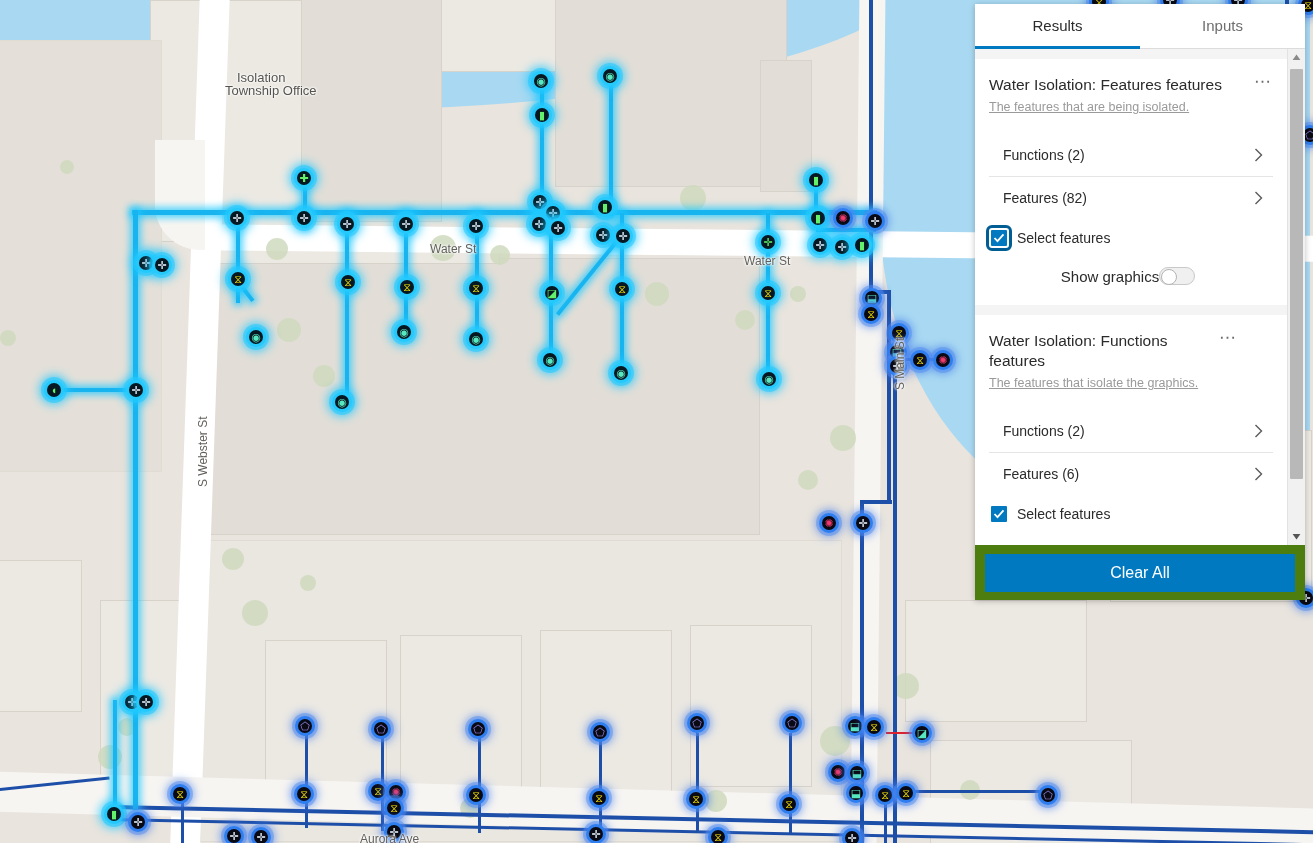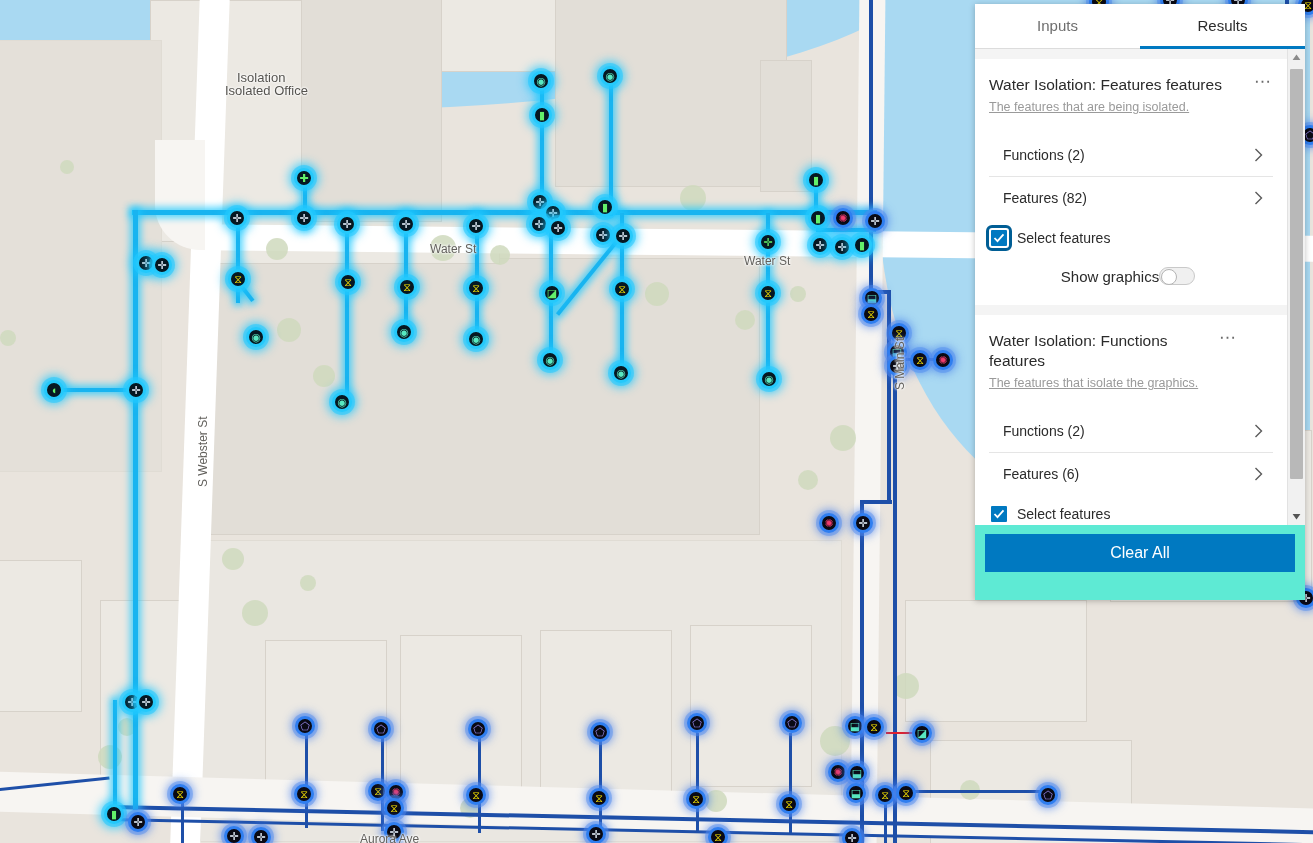--- a/index.html
+++ b/index.html
@@ -191,21 +191,21 @@
   }
   .sbar .arrow.up { top: 0; }
   .sbar .arrow.down { bottom: 0; }
   .sbar .thumb {
     position: absolute; left: 2px; width: 13px;
     top: 20px; height: 410px;
     background: #b8b8b8; border-radius: 1px;
   }
 
   .footer {
-    flex: none; background: #5eead4; padding: 9px 10px 28px 10px;
+    flex: none; background: #4d7c0f; padding: 9px 10px 8px 10px;
   }
   .clear-btn {
     width: 100%; height: 38px;
     background: #0079c1; color: #fff;
     font-size: 16px; border: none; cursor: pointer;
     font-family: "Liberation Sans", sans-serif;
   }
 
   .card-clip { max-height: 250px; overflow: hidden; }
 </style>
@@ -586,34 +586,34 @@
       </div>
     <div class="mk sel-blue" style="left:1300px;top:125px;">
         <span class="glyph g-purple">⬠</span>
       </div>
     <div class="mk sel-blue" style="left:1296px;top:588px;">
         <span class="glyph g-white">✛</span>
       </div>
 
     <div id="map-labels">
         <div class="maplabel big" style="left: 237px; top: 70px;">Isolation</div>
-        <div class="maplabel big" style="left: 225px; top: 83px;">Isolated Office</div>
+        <div class="maplabel big" style="left: 225px; top: 83px;">Township Office</div>
         <div class="maplabel" style="left: 430px; top: 242px;">Water St</div>
         <div class="maplabel" style="left: 744px; top: 254px;">Water St</div>
         <div class="maplabel rot" style="left: 196px; top: 487px;">S Webster St</div>
         <div class="maplabel rot" style="left: 893px; top: 390px;">S Main St</div>
         <div class="maplabel" style="left: 360px; top: 832px;">Aurora Ave</div>
       </div>
   </div>
 
   <div id="panel">
 
     <div class="tabs">
+      <div class="tab active">Results</div>
       <div class="tab">Inputs</div>
-      <div class="tab active">Results</div>
     </div>
 
     <div class="scrollwrap">
       <div class="scrollcontent">
 
         <div class="card">
           <div class="card-head">
             <div class="card-title">Water Isolation: Features features</div>
             <div class="ellipsis-btn">⋯</div>
           </div>

